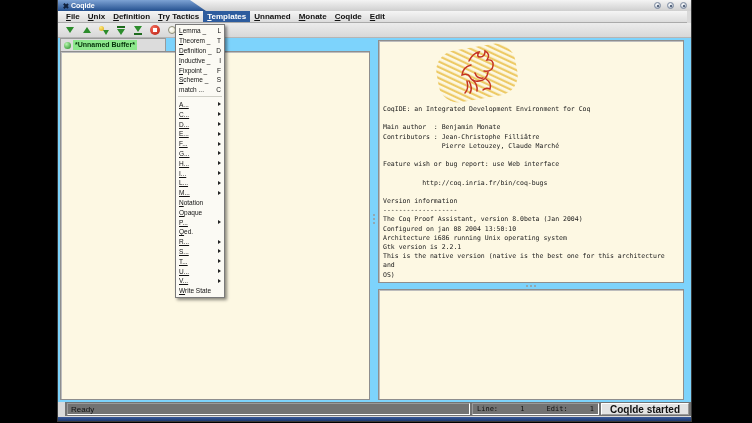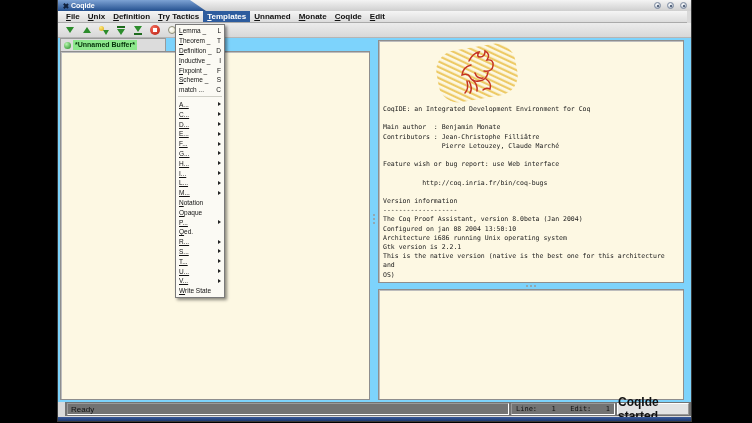--- a/index.html
+++ b/index.html
@@ -103,25 +103,25 @@
   .sub-arrow { display:none; width:0; height:0; border-top:2.5px solid transparent;
                border-bottom:2.5px solid transparent; border-left:3.5px solid #222; }
   .sub-arrow.show { display:inline-block; }
   .dd-row.sep { height:3px; padding:0; margin:1px 2px; border-top:1px solid #cfcfc6; }
 
   
   .statusbar { position:absolute; left:0; top:402px; right:0; height:14px;
                background:#737373; display:flex; align-items:stretch; gap:2px; padding:1px 2px;margin-left:7px; }
   .status-ready { flex:1; border:1px solid; border-color:#9a9a9a #fff #fff #9a9a9a;
                font-size:8px; color:#111; padding:0 3px; display:flex; align-items:center; }
-  .status-linechar { width:104px; border:1px solid; border-color:#9a9a9a #fff #fff #9a9a9a;
+  .status-linechar { width:127px; border:1px solid; border-color:#9a9a9a #fff #fff #9a9a9a;
                font-size:7px; color:#111; display:flex; align-items:center; justify-content:space-between;
                padding:0 4px; font-family:"DejaVu Sans Mono", monospace; }
-  .status-msg { width:72px; border:1px solid; border-color:#fff #9a9a9a #9a9a9a #fff;
-               background:#e3e3e3; font-size:12px; font-weight:600; color:#111;
+  .status-msg { width:88px; border:1px solid; border-color:#fff #9a9a9a #9a9a9a #fff;
+               background:#e3e3e3; font-size:10px; font-weight:600; color:#111;
                display:flex; align-items:center; justify-content:center; }
   .bottom-strip { position:absolute; left:0; top:417px; right:0; height:4px;
                background:linear-gradient(#37589a,#1d3a6f); }
 </style>
 </head>
 <body>
 
 <div class="window">
 
   <div class="titlebar">

